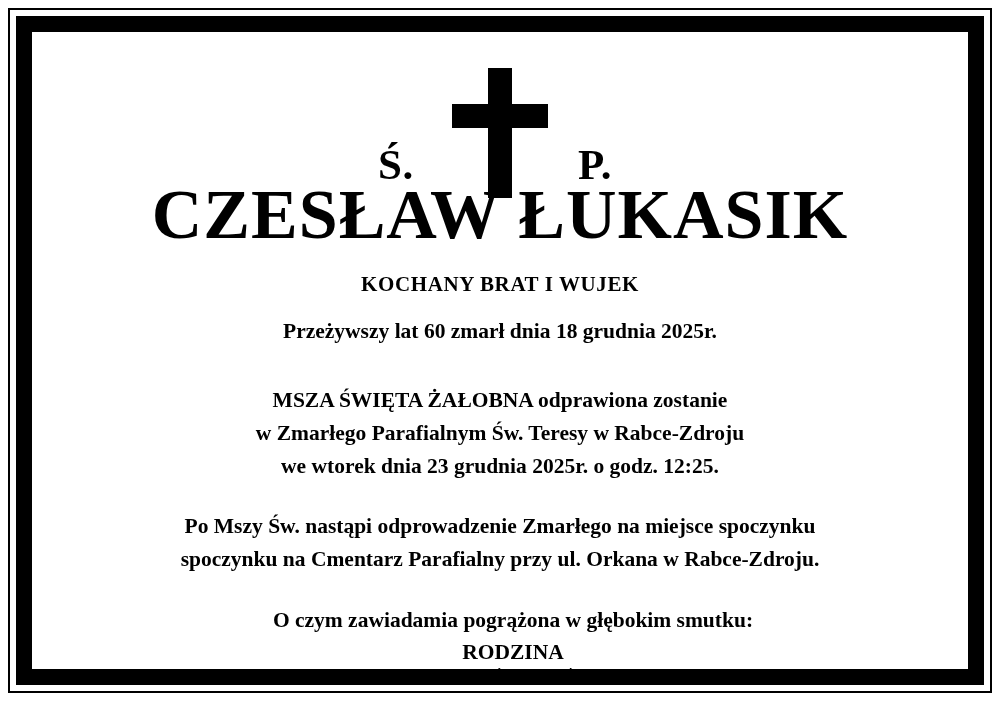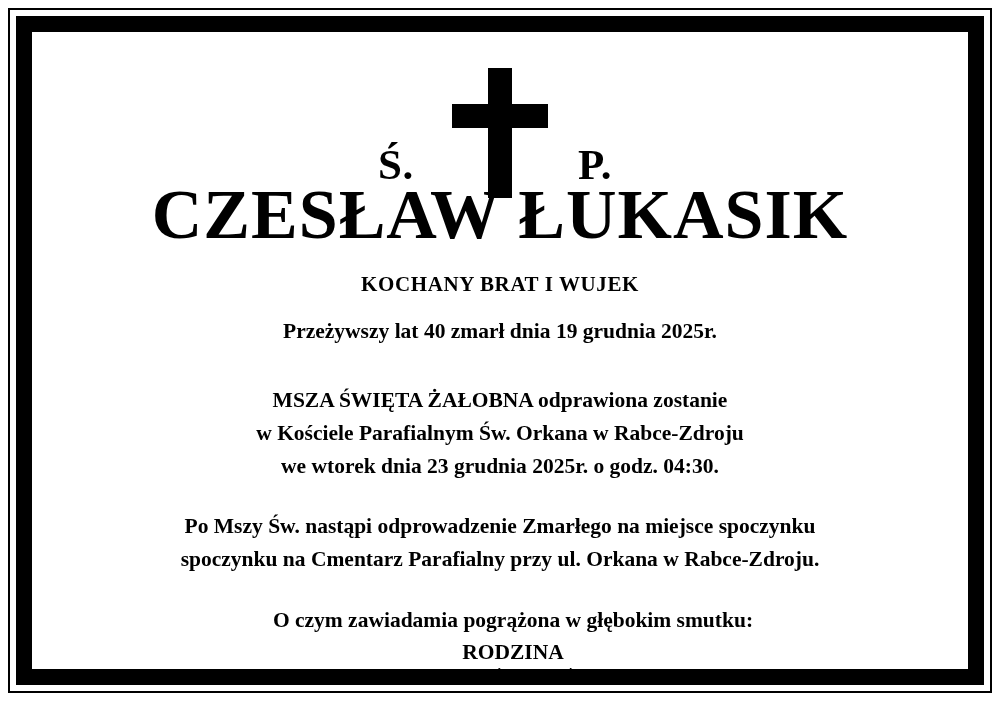--- a/index.html
+++ b/index.html
@@ -157,26 +157,26 @@
           <path d="M36 0 H60 V36 H96 V60 H60 V130 H36 V60 H0 V36 H36 Z" fill="#000000"></path>
         </svg>
       </span>
       <span class="sp-right">P.</span>
     </div>
 
     <div class="deceased-name">CZESŁAW ŁUKASIK</div>
 
     <div class="relation">KOCHANY BRAT I WUJEK</div>
 
-    <div class="lifeline">Przeżywszy lat 40 zmarł dnia 19 grudnia 2025r.</div>
+    <div class="lifeline">Przeżywszy lat 60 zmarł dnia 18 grudnia 2025r.</div>
 
     <div class="block mass">
       <div>MSZA ŚWIĘTA ŻAŁOBNA odprawiona zostanie</div>
-      <div>w Kościele Parafialnym Św. Orkana w Rabce-Zdroju</div>
-      <div>we wtorek dnia 23 grudnia 2025r. o godz. 04:30.</div>
+      <div>w Zmarłego Parafialnym Św. Teresy w Rabce-Zdroju</div>
+      <div>we wtorek dnia 23 grudnia 2025r. o godz. 12:25.</div>
     </div>
 
     <div class="block procession">
       <div>Po Mszy Św. nastąpi odprowadzenie Zmarłego na miejsce spoczynku</div>
       <div>spoczynku na Cmentarz Parafialny przy ul. Orkana w Rabce-Zdroju.</div>
     </div>
 
     <div class="block family">
       <div>O czym zawiadamia pogrążona w głębokim smutku:</div>
       <div>RODZINA</div>

